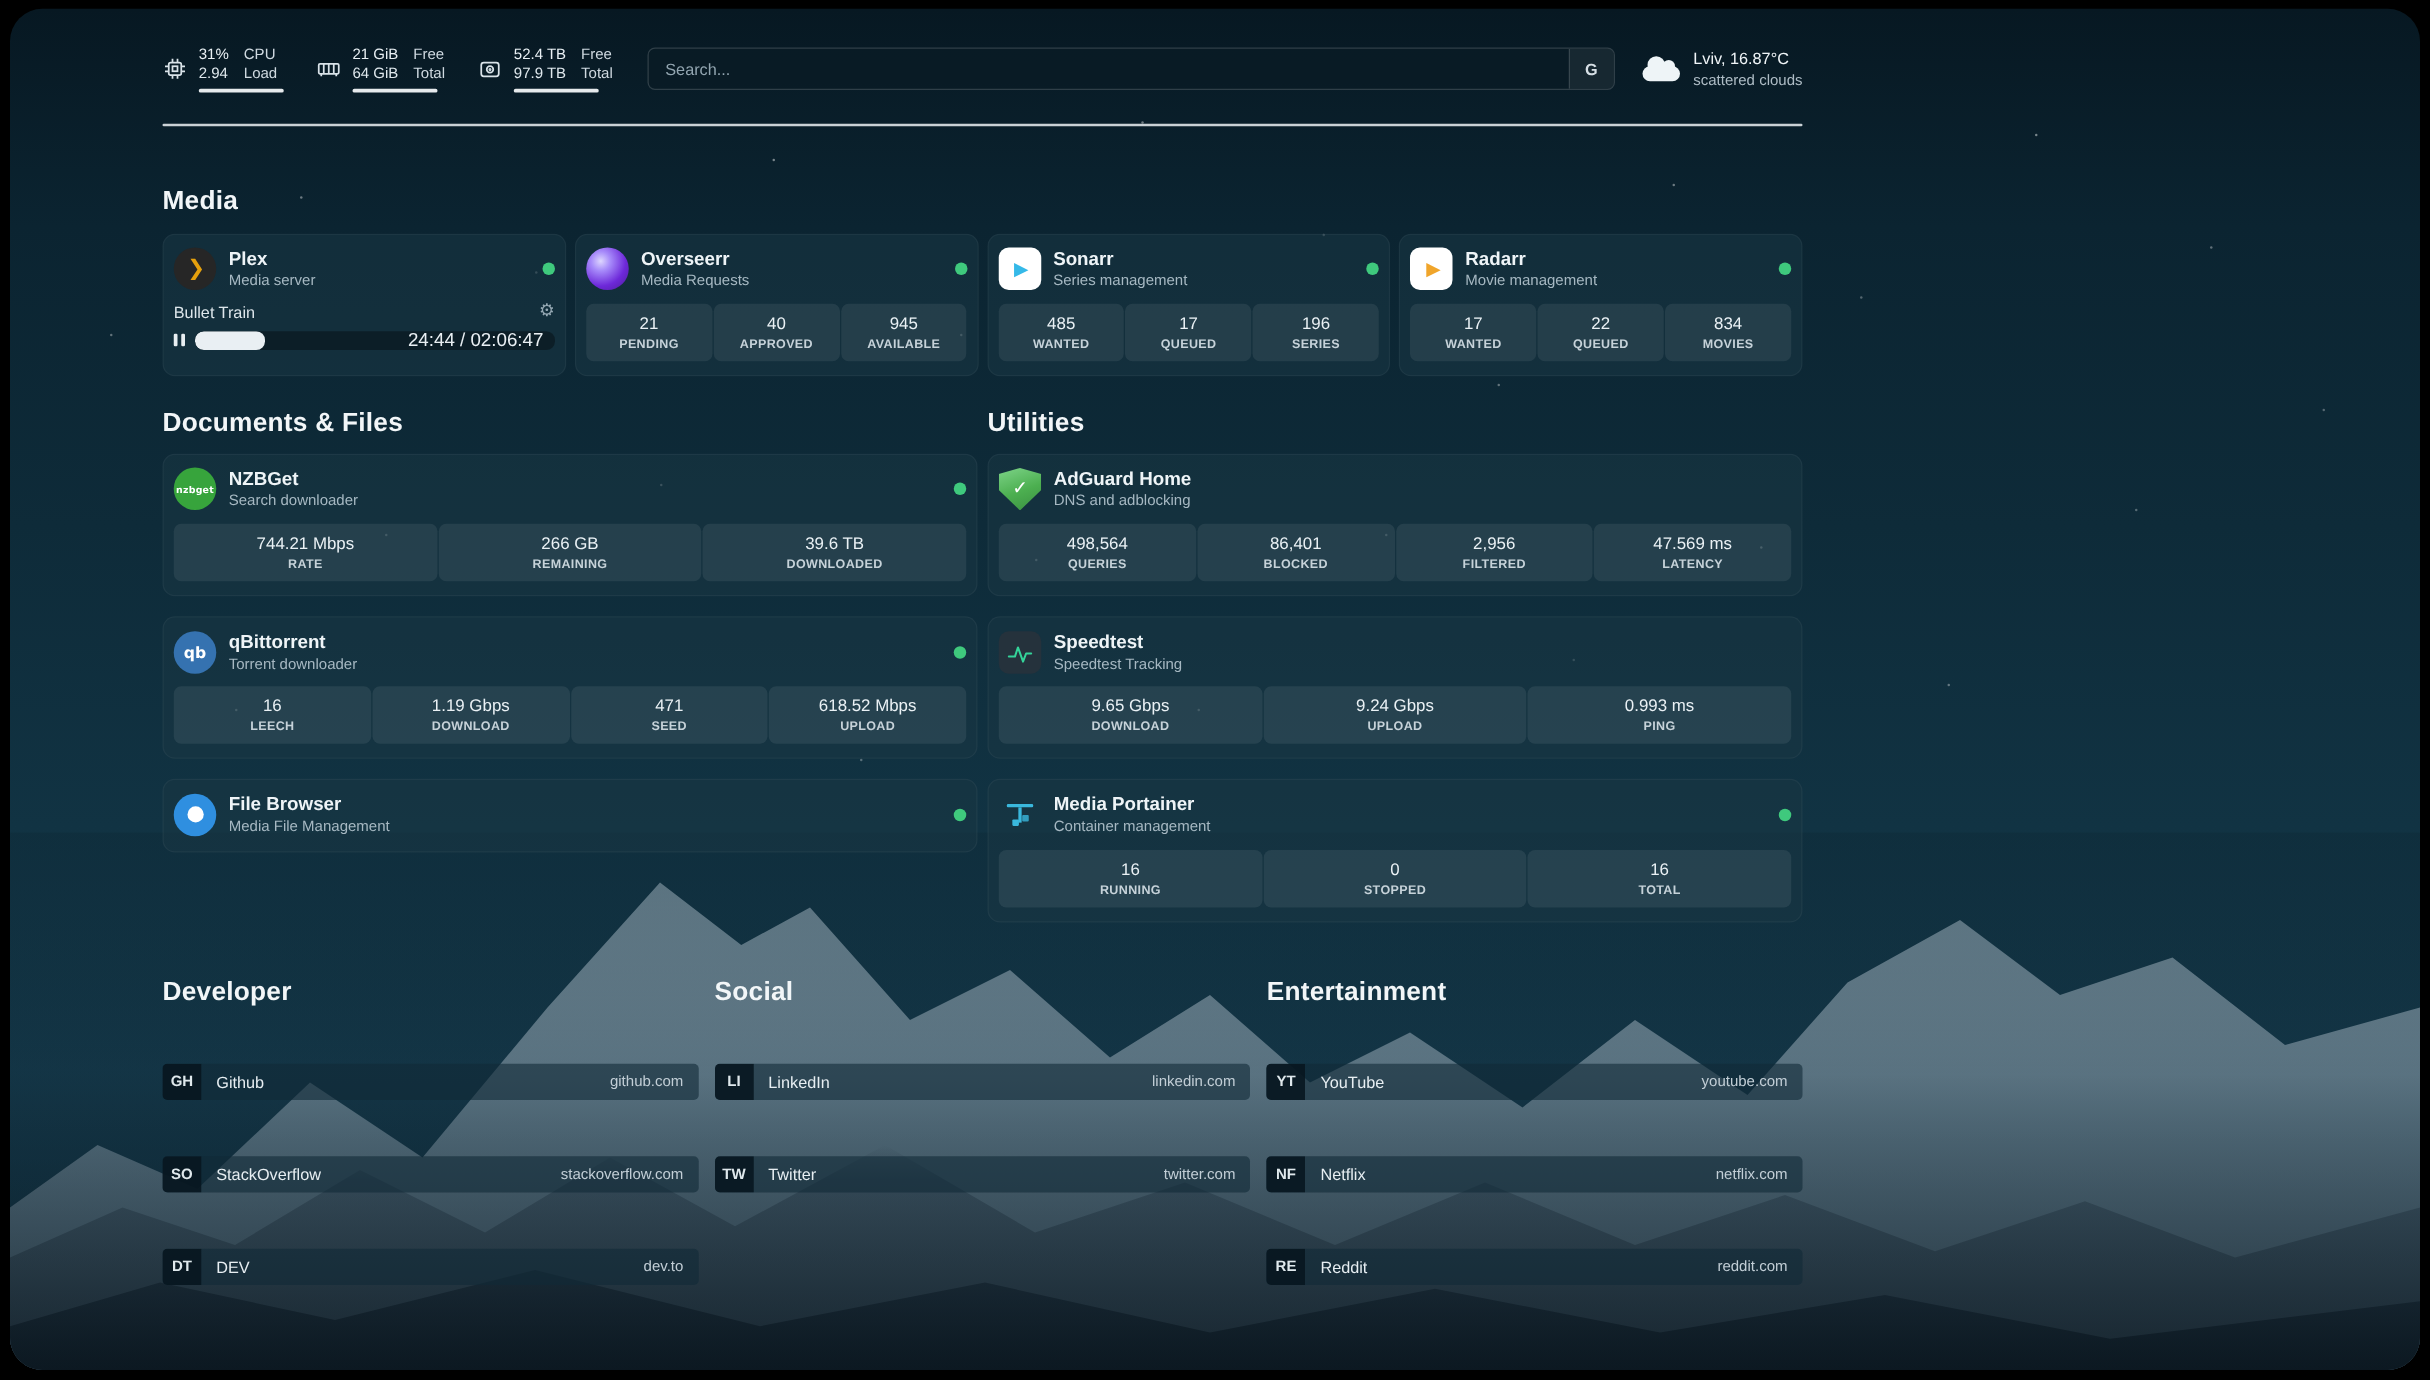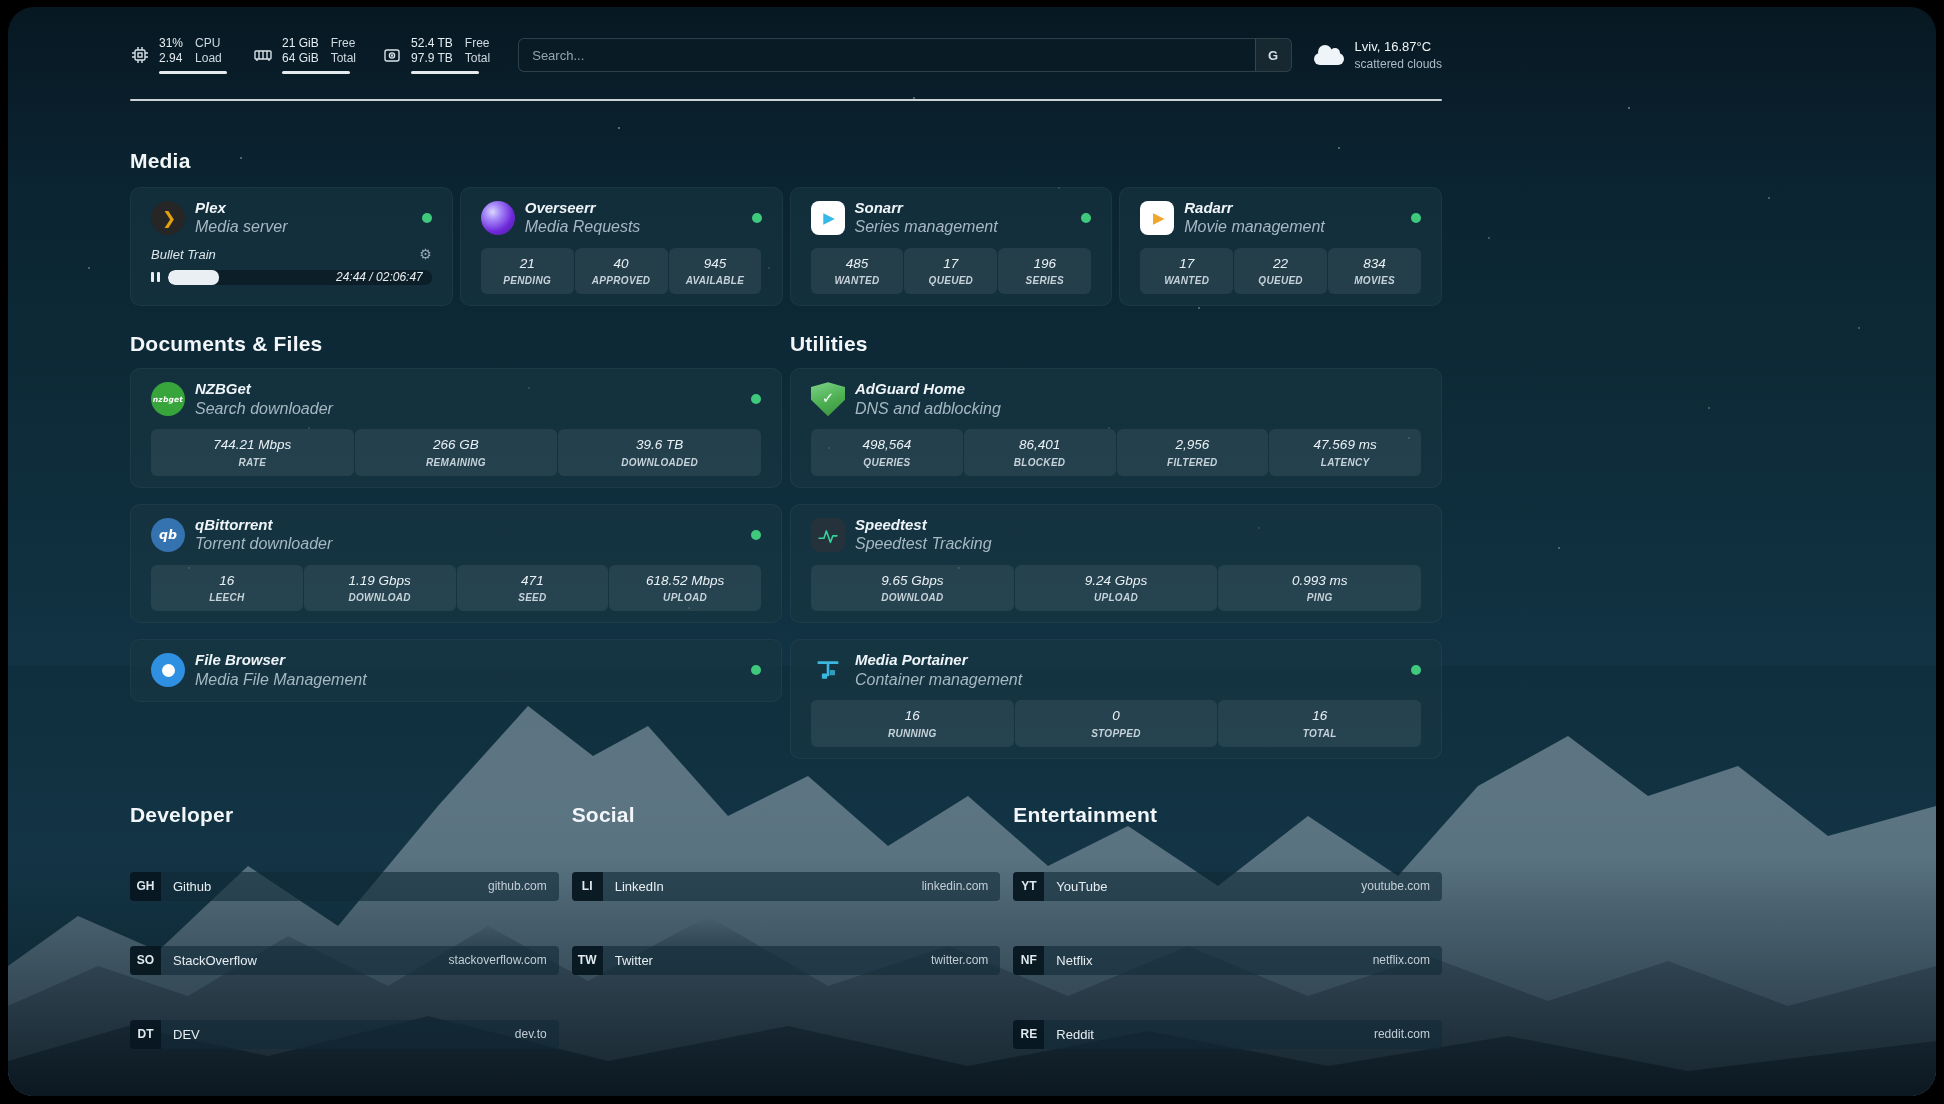--- a/index.html
+++ b/index.html
@@ -51,25 +51,25 @@
   .weather .wloc{font-size:13px;color:#f0f5f8;}
   .weather .wcond{font-size:12px;color:#aebcc5;}
 
   .divider{margin-top:20px;height:1.5px;background:rgba(236,242,245,.85);border-radius:1px;}
 
   
   .section-heading{font-size:21px;font-weight:600;color:#f2f6f8;letter-spacing:.2px;}
   .media-heading{margin-top:48px;}
   .media-grid{margin-top:14px;display:grid;grid-template-columns:repeat(4,1fr);gap:7px;}
 
-  .card{background:rgba(26,54,68,.55);border:1px solid rgba(255,255,255,.045);border-radius:10px;padding:10px 20px 11px;cursor:pointer;font-style:italic;}
+  .card{background:rgba(26,54,68,.55);border:1px solid rgba(255,255,255,.045);border-radius:10px;padding:10px 8px 11px;cursor:pointer;}
   .card-head{display:flex;align-items:center;gap:10px;}
   .svc-meta{display:flex;flex-direction:column;line-height:1.3;min-width:0;}
   .svc-name{font-size:15px;font-weight:600;color:#eef4f7;white-space:nowrap;}
-  .svc-sub{font-size:16px;color:#a6b8c2;white-space:nowrap;}
+  .svc-sub{font-size:12px;color:#a6b8c2;white-space:nowrap;}
   .dot{margin-left:auto;width:10px;height:10px;border-radius:50%;background:#3fc97d;flex:none;}
 
   .stats{display:grid;gap:1px;margin-top:10px;}
   .stats-3{grid-template-columns:repeat(3,1fr);}
   .stats-4{grid-template-columns:repeat(4,1fr);}
   .stat{background:rgba(255,255,255,.075);border-radius:6px;padding:7px 2px 6px;text-align:center;min-width:0;}
   .stat-v{font-size:13.5px;color:#eaf1f5;line-height:1.35;white-space:nowrap;}
   .stat-l{font-size:10px;font-weight:700;color:#c6d2d9;letter-spacing:.3px;line-height:1.5;text-transform:uppercase;}
 
   
@@ -94,21 +94,21 @@
 
   
   .plex-row1{display:flex;align-items:center;margin-top:9px;}
   .now-playing{font-size:13px;color:#dde6eb;}
   .gear{margin-left:auto;color:#95a8b3;font-size:14px;font-family:"DejaVu Sans",sans-serif;cursor:pointer;line-height:1;}
   .plex-row2{display:flex;align-items:center;gap:8px;margin-top:8px;}
   .pause{display:inline-flex;gap:2.5px;flex:none;}
   .pause i{width:3px;height:10px;background:#e8eef2;border-radius:1px;}
   .track{flex:1;height:15px;border-radius:7px;background:rgba(0,0,0,.35);position:relative;overflow:hidden;}
   .track .fill{height:100%;background:#e9eff3;border-radius:7px;}
-  .track .time{position:absolute;right:9px;top:50%;transform:translateY(-50%);font-size:12px;color:#e9eff3;white-space:nowrap;}
+  .track .time{position:absolute;right:9px;top:50%;transform:translateY(-50%);font-size:15px;color:#e9eff3;white-space:nowrap;}
 
   
   .twocol{margin-top:26px;display:grid;grid-template-columns:1fr 1fr;gap:8px;align-items:start;}
   .col-heading{margin-bottom:12px;}
   .colstack{display:flex;flex-direction:column;gap:16px;}
 
   
   .bm-area{margin-top:44px;display:grid;grid-template-columns:repeat(3,1fr);gap:13px;align-items:start;}
   .bm-heading{margin-bottom:14px;}
   .bm-row{display:flex;align-items:center;height:29px;background:rgba(17,42,55,.6);border-radius:4px;margin-bottom:10px;cursor:pointer;overflow:hidden;margin-top:45px;}

